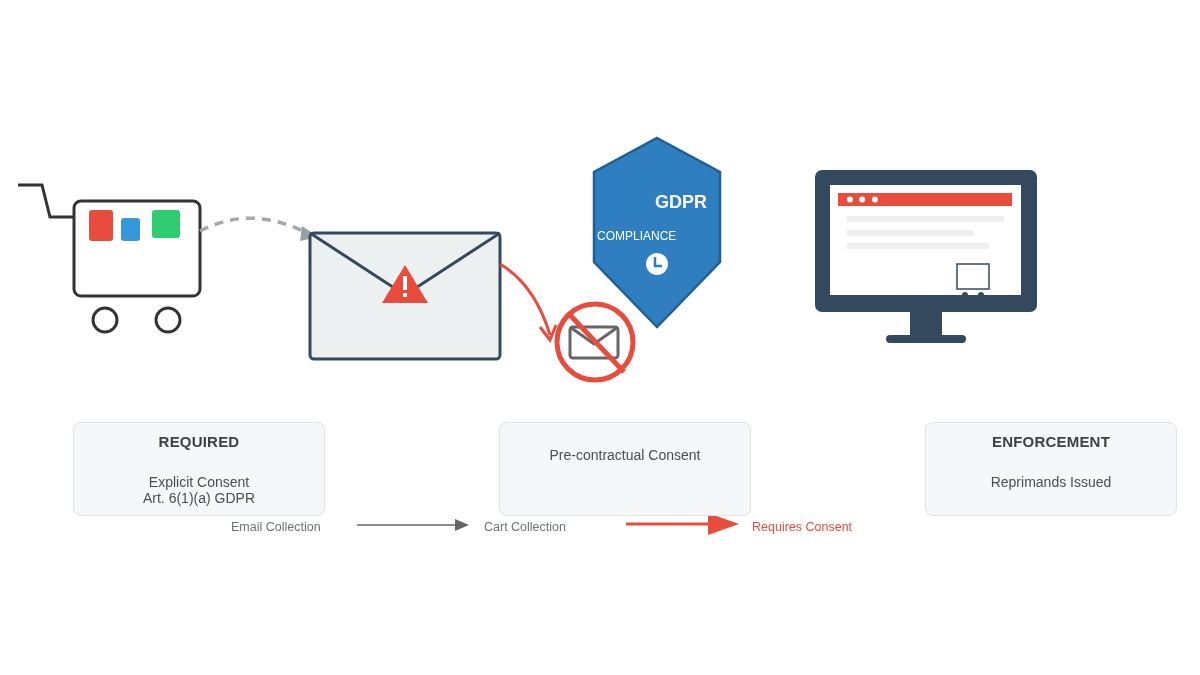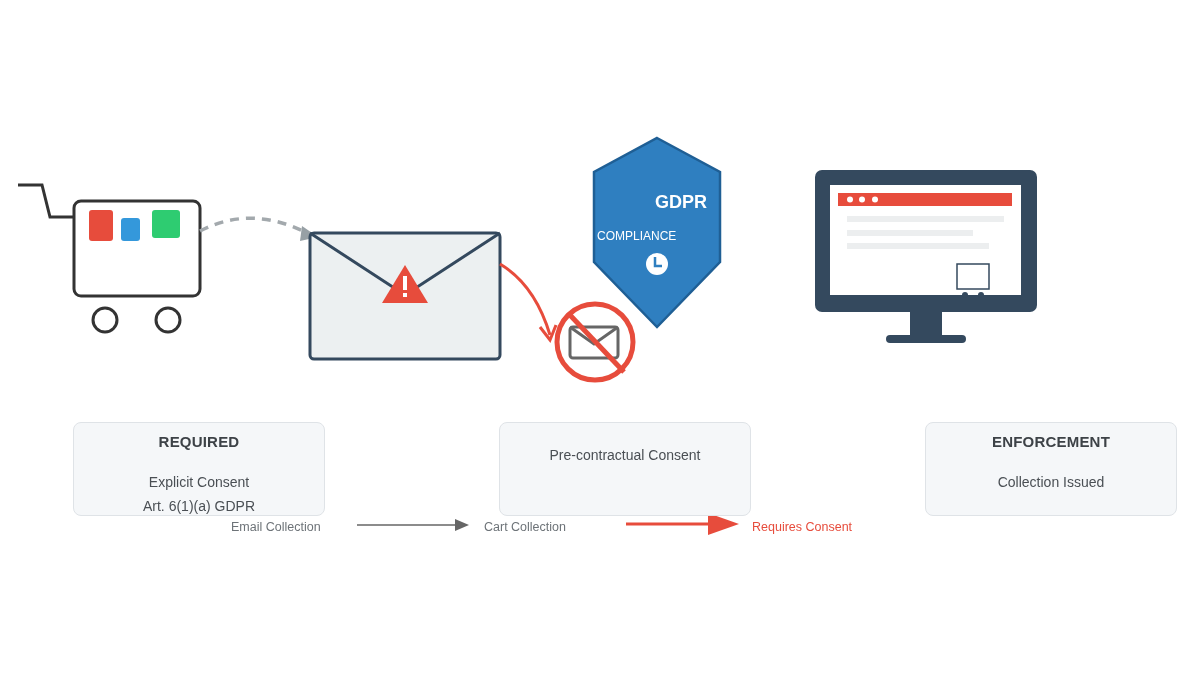--- a/index.html
+++ b/index.html
@@ -2,21 +2,21 @@
 <html><head>
 <meta charset="utf-8">
 <style>
   html,body{margin:0;padding:0;}
   body{width:1200px;height:675px;background:#ffffff;position:relative;overflow:hidden;font-family:"Liberation Sans",sans-serif;}
   .abs{position:absolute;}
   svg.canvas{position:absolute;left:0;top:0;}
   .card{position:absolute;width:252px;height:94px;background:#f5f7f9;border:1.5px solid #dfe3e7;border-radius:8px;box-sizing:border-box;text-align:center;}
   .card .t{margin-top:10px;font-weight:bold;font-size:15px;color:#3d4247;letter-spacing:0.2px;}
   .card .s{margin-top:24px;font-size:14px;color:#4a4f54;}
-  .card .a{margin-top:8px;font-size:14px;color:#4a4f54;}
+  .card .a{font-size:14px;color:#4a4f54;}
   .flow-label{position:absolute;font-size:12.5px;color:#6d7378;white-space:nowrap;}
   .flow-label.red{color:#e74c3c;}
 </style>
 </head>
 <body>
 
 <svg class="canvas" width="1200" height="675" viewBox="0 0 1200 675">
 
   <g>
     <polyline points="18,185 42,185 50,217 74,217" fill="none" stroke="#333" stroke-width="3"></polyline>
@@ -92,18 +92,18 @@
 <div class="card" style="left:73px;top:422px;">
   <div class="t">REQUIRED</div>
   <div class="s">Explicit Consent</div>
   <div class="a">Art. 6(1)(a) GDPR</div>
 </div>
 <div class="card" style="left:499px;top:422px;">
   <div class="s">Pre-contractual Consent</div>
 </div>
 <div class="card" style="left:925px;top:422px;">
   <div class="t">ENFORCEMENT</div>
-  <div class="s">Collection Issued</div>
+  <div class="s">Reprimands Issued</div>
 </div>
 
 <div class="flow-label" style="left:231px;top:520px;">Email Collection</div>
 <div class="flow-label" style="left:484px;top:520px;">Cart Collection</div>
 <div class="flow-label red" style="left:752px;top:520px;">Requires Consent</div>
 
 </body></html>

